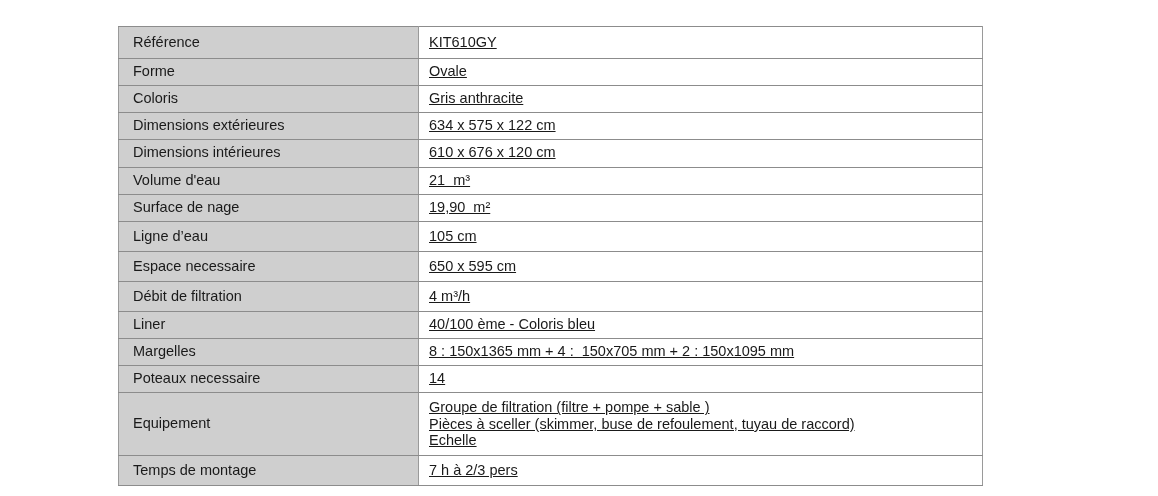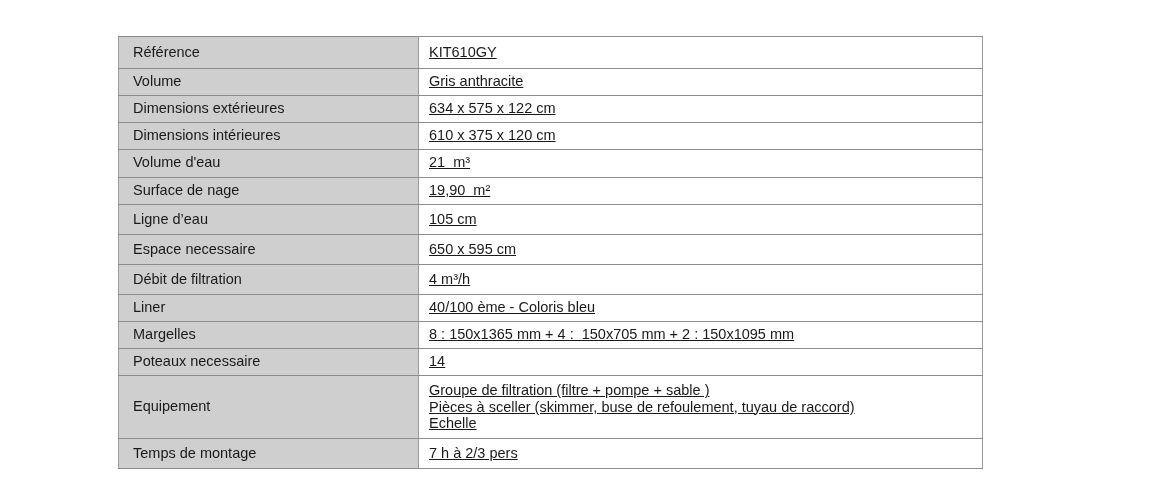--- a/index.html
+++ b/index.html
@@ -12,21 +12,21 @@
     width: 1158px;
     height: 496px;
     font-family: "Liberation Sans", sans-serif;
     -webkit-font-smoothing: antialiased;
     overflow: hidden;
   }
 
   #spec-sheet {
     position: absolute;
     left: 118px;
-    top: 36px;
+    top: 26px;
     width: 864px;
   }
 
   table.spec-table {
     width: 864px;
     border-collapse: collapse;
     table-layout: fixed;
     background: #ffffff;
   }
 
@@ -98,30 +98,34 @@
     <colgroup>
       <col class="col-label">
       <col class="col-value">
     </colgroup>
     <tbody>
         <tr class="row-tall">
           <td class="spec-label">Référence</td>
           <td class="spec-value">KIT610GY</td>
         </tr>
         <tr>
-          <td class="spec-label">Volume</td>
+          <td class="spec-label">Forme</td>
+          <td class="spec-value">Ovale</td>
+        </tr>
+        <tr>
+          <td class="spec-label">Coloris</td>
           <td class="spec-value">Gris anthracite</td>
         </tr>
         <tr>
           <td class="spec-label">Dimensions extérieures</td>
           <td class="spec-value">634 x 575 x 122 cm</td>
         </tr>
         <tr>
           <td class="spec-label">Dimensions intérieures</td>
-          <td class="spec-value">610 x 375 x 120 cm</td>
+          <td class="spec-value">610 x 676 x 120 cm</td>
         </tr>
         <tr>
           <td class="spec-label">Volume d'eau</td>
           <td class="spec-value">21  m³</td>
         </tr>
         <tr>
           <td class="spec-label">Surface de nage</td>
           <td class="spec-value">19,90  m²</td>
         </tr>
         <tr class="row-roomy">

